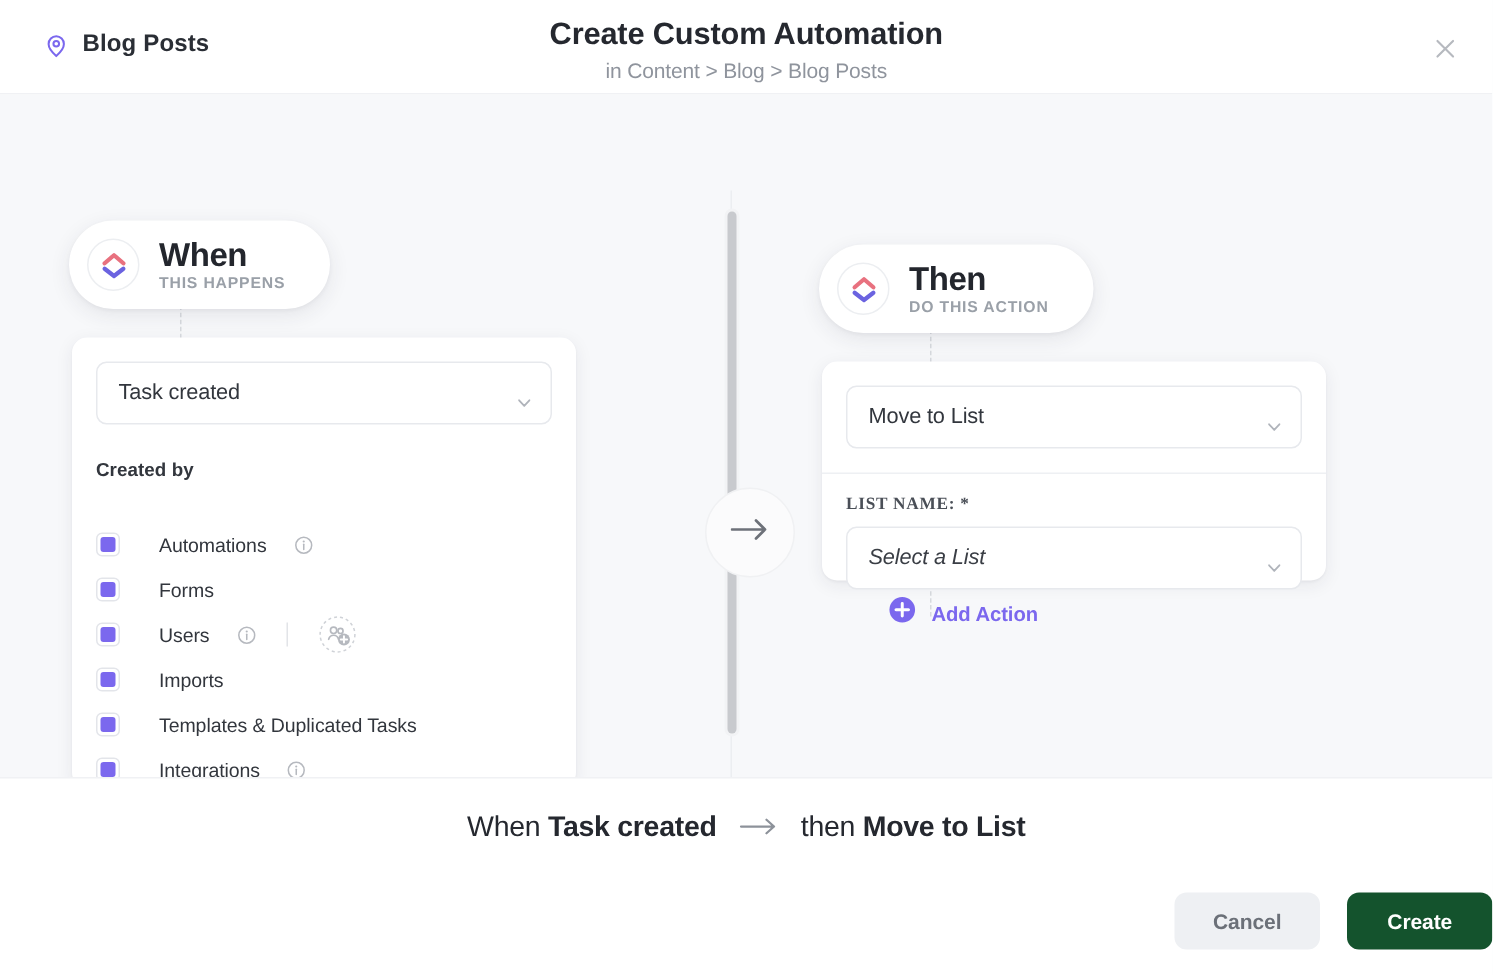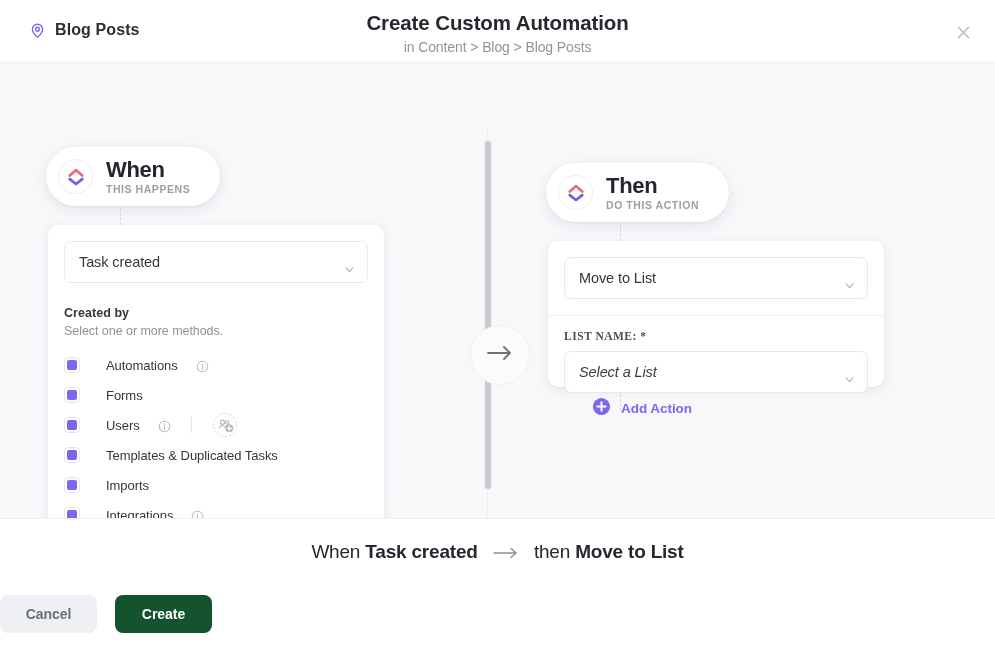--- a/index.html
+++ b/index.html
@@ -152,21 +152,21 @@
   .card-inner { padding: 16px 16px 0 16px; }
 
   .field-label {
     font-size: 12.5px; font-weight: 700; color: #32363d;
     letter-spacing: .05px; margin-top: 23px;
   }
   .field-hint {
     font-size: 12.5px; color: #8d929a; margin-top: 4px; letter-spacing: -.05px;
   }
 
-  .check-list { margin-top: 12px; }
+  .check-list { margin-top: 28px; }
   .check-row {
     display: flex; align-items: center;
     height: 30px; gap: 10px;
     cursor: pointer;
   }
   .checkbox {
     width: 16px; height: 16px; border-radius: 4px;
     border: 1px solid #e3e5ea; background: #ffffff;
     display: flex; align-items: center; justify-content: center;
     flex: 0 0 auto;
@@ -225,21 +225,21 @@
     position: absolute; left: 0; right: 0; top: 22px;
     text-align: center;
     font-size: 19px; color: #25282f; letter-spacing: -.2px;
   }
   .summary-line .b { font-weight: 700; }
   .summary-line .w { font-weight: 400; }
   .summary-line .ar { display:inline-block; vertical-align: middle; margin: 0 10px; }
 
   .btn-row {
     position: absolute; left: 0; right: 0; top: 76px;
-    display: flex; justify-content: flex-start; gap: 18px;
+    display: flex; justify-content: flex-end; gap: 18px;
   }
   .btn {
     height: 38px; min-width: 97px;
     border-radius: 8px; border: none;
     font-size: 14px; font-weight: 700;
     display: flex; align-items: center; justify-content: center;
     cursor: pointer; letter-spacing: -.05px;
     font-family: "Liberation Sans", sans-serif;
   }
   .btn-cancel { background: #eef0f3; color: #6b7078; }
@@ -315,21 +315,20 @@
         <div class="select">
           <span class="select-value">Task created</span>
           <span class="caret">
             <svg width="9" height="6" viewBox="0 0 10 7" fill="none">
               <path d="M1 1 L5 5.4 L9 1" stroke="#b0b4bb" stroke-width="1.4" stroke-linecap="round" stroke-linejoin="round"></path>
             </svg>
           </span>
         </div>
 
         <div class="field-label">Created by</div>
-        <div class="field-hint">Select one or more methods.</div>
 
         <div class="check-list" id="method-list">
             <div class="check-row">
               <span class="checkbox">
                 <i></i>
               </span>
               <span class="check-label">Automations</span>
               <span class="info-icon"><svg width="13" height="13" viewBox="0 0 14 14" fill="none">
                   <circle cx="7" cy="7" r="5.7" stroke="#b6b9bf" stroke-width="1.1"></circle>
                   <circle cx="7" cy="4.3" r=".78" fill="#b6b9bf"></circle>
@@ -359,27 +358,27 @@
                   <circle cx="15" cy="10.6" r="1.7" stroke="#b6b9bf" stroke-width="1.1"></circle>
                   <path d="M7.1 16.2c.5-1.8 1.9-2.7 3.3-2.7s2.8.9 3.3 2.7" stroke="#b6b9bf" stroke-width="1.1" stroke-linecap="round"></path>
                   <circle cx="17.3" cy="16.3" r="4" fill="#b6b9bf"></circle>
                   <path d="M17.3 14.2 V18.4 M15.2 16.3 H19.4" stroke="#ffffff" stroke-width="1.3" stroke-linecap="round"></path>
                 </svg></span>
             </div>
             <div class="check-row">
               <span class="checkbox">
                 <i></i>
               </span>
+              <span class="check-label">Imports</span>
+            </div>
+            <div class="check-row">
+              <span class="checkbox">
+                <i></i>
+              </span>
               <span class="check-label">Templates &amp; Duplicated Tasks</span>
-            </div>
-            <div class="check-row">
-              <span class="checkbox">
-                <i></i>
-              </span>
-              <span class="check-label">Imports</span>
             </div>
             <div class="check-row">
               <span class="checkbox">
                 <i></i>
               </span>
               <span class="check-label">Integrations</span>
               <span class="info-icon"><svg width="13" height="13" viewBox="0 0 14 14" fill="none">
                   <circle cx="7" cy="7" r="5.7" stroke="#b6b9bf" stroke-width="1.1"></circle>
                   <circle cx="7" cy="4.3" r=".78" fill="#b6b9bf"></circle>
                   <path d="M7 6.3 V10.1" stroke="#b6b9bf" stroke-width="1.1" stroke-linecap="round"></path>

